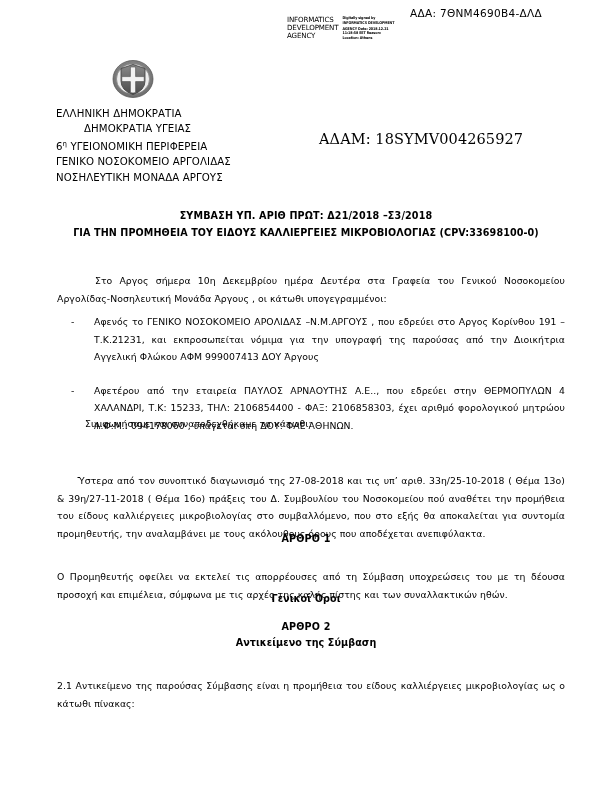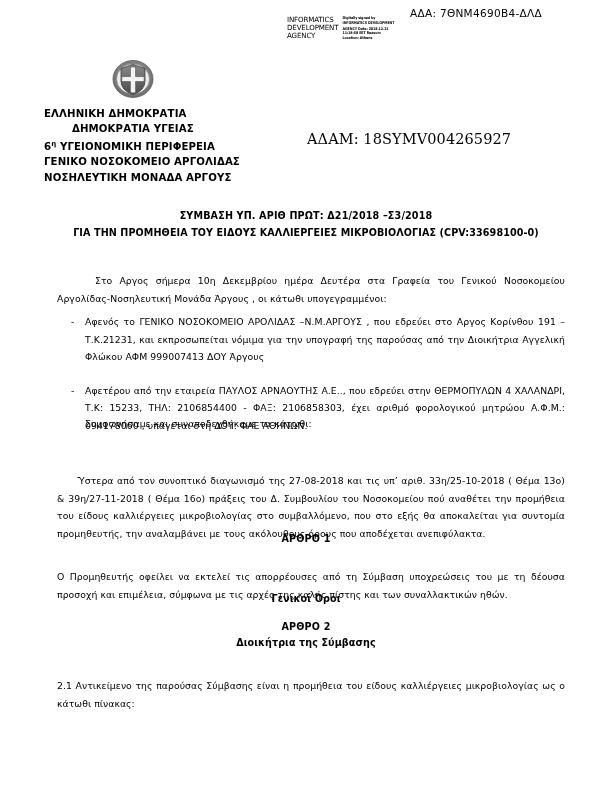--- a/index.html
+++ b/index.html
@@ -72,40 +72,40 @@
     position: absolute;
     left: 112px;
     top: 58px;
     width: 42px;
     height: 42px;
   }
 
   
   .org-block {
     position: absolute;
-    left: 44px;
+    left: 56px;
     top: 106px;
     width: 260px;
     font-family: "DejaVu Sans", "Liberation Sans", sans-serif;
-    font-weight: bold;
+    font-weight: normal;
     font-size: 10.2px;
     line-height: 15.3px;
     letter-spacing: 0.1px;
     white-space: nowrap;
   }
   .org-block .indent-1 { padding-left: 28px; }
   .org-block sup {
     font-size: 7px;
     vertical-align: super;
   }
 
   
   .adam-line {
     position: absolute;
-    left: 307px;
+    left: 319px;
     top: 131px;
     font-family: "DejaVu Serif", "Liberation Serif", serif;
     font-size: 14.5px;
     font-weight: normal;
     letter-spacing: 0.1px;
     white-space: nowrap;
   }
 
   
   .contract-title {
@@ -155,20 +155,21 @@
     font-size: 9.3px;
     line-height: 17.6px;
     padding-left: 14px;
   }
   .bullet-text {
     flex: 1 1 auto;
     font-size: 9.3px;
     line-height: 17.6px;
     text-align: justify;
     letter-spacing: 0.05px;
+    margin-left: 9px;
   }
 
   .para-agree {
     left: 85px;
     top: 415px;
     width: 480px;
   }
 
   .para-after {
     left: 57px;
@@ -282,16 +283,16 @@
 
   <div class="body-text para-agree">Συμφωνήσαμε και συναποδεχθήκαμε τα κάτωθι:</div>
 
   <div class="body-text para-after">Ύστερα από τον συνοπτικό  διαγωνισμό της 27-08-2018  και τις υπ’ αριθ.  33η/25-10-2018 ( Θέμα 13ο) &amp; 39η/27-11-2018 ( Θέμα 16ο) πράξεις του   Δ. Συμβουλίου του Νοσοκομείου πού αναθέτει  την προμήθεια  του είδους καλλιέργειες μικροβιολογίας στο συμβαλλόμενο,  που στο εξής θα αποκαλείται για συντομία προμηθευτής, την αναλαμβάνει με τους ακόλουθους όρους που αποδέχεται ανεπιφύλακτα.</div>
 
   <div class="article-head art1-head">ΑΡΘΡΟ 1</div>
   <div class="sub-head art1-sub">Γενικοί Όροι</div>
   <div class="body-text para-art1">Ο Προμηθευτής οφείλει να εκτελεί τις απορρέουσες από τη Σύμβαση υποχρεώσεις του με τη δέουσα προσοχή και επιμέλεια, σύμφωνα με τις αρχές της καλής πίστης και των συναλλακτικών ηθών.</div>
 
   <div class="article-head art2-head">ΑΡΘΡΟ 2</div>
-  <div class="sub-head art2-sub">Διοικήτρια της Σύμβασης</div>
+  <div class="sub-head art2-sub">Αντικείμενο της Σύμβαση</div>
   <div class="body-text para-art2">2.1 Αντικείμενο της παρούσας Σύμβασης είναι η προμήθεια του είδους καλλιέργειες μικροβιολογίας  ως ο κάτωθι  πίνακας:</div>
 
 </div>
 
 </body></html>

